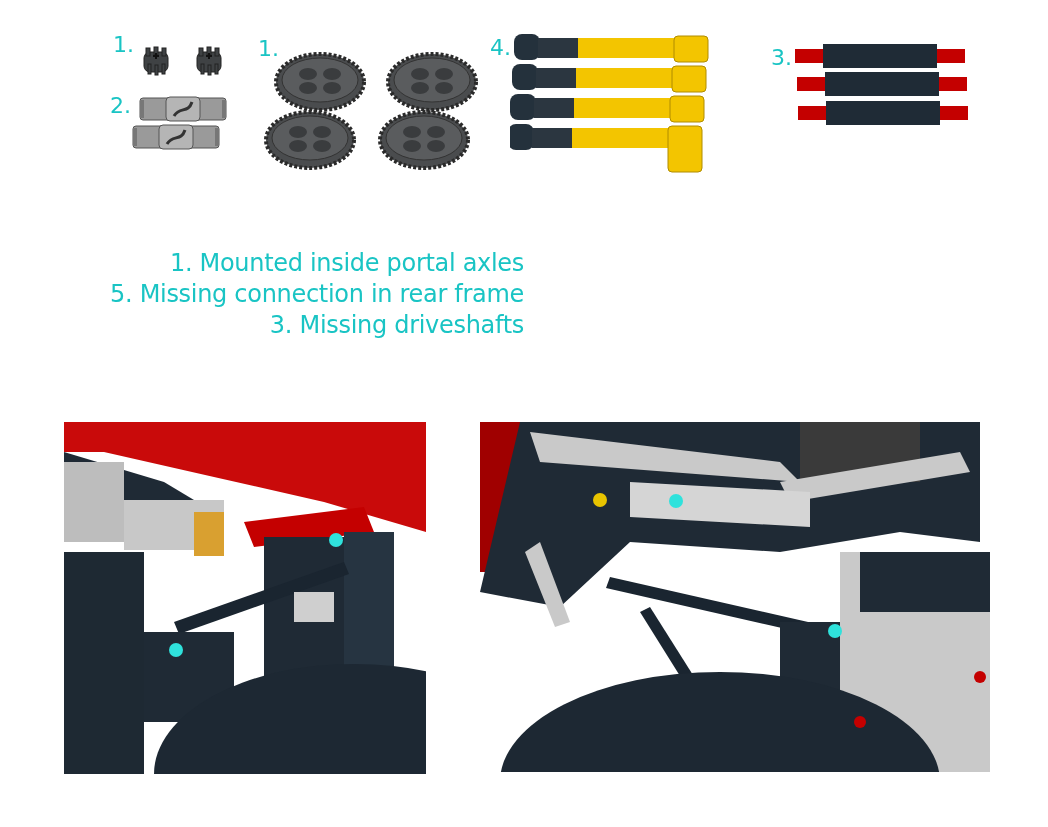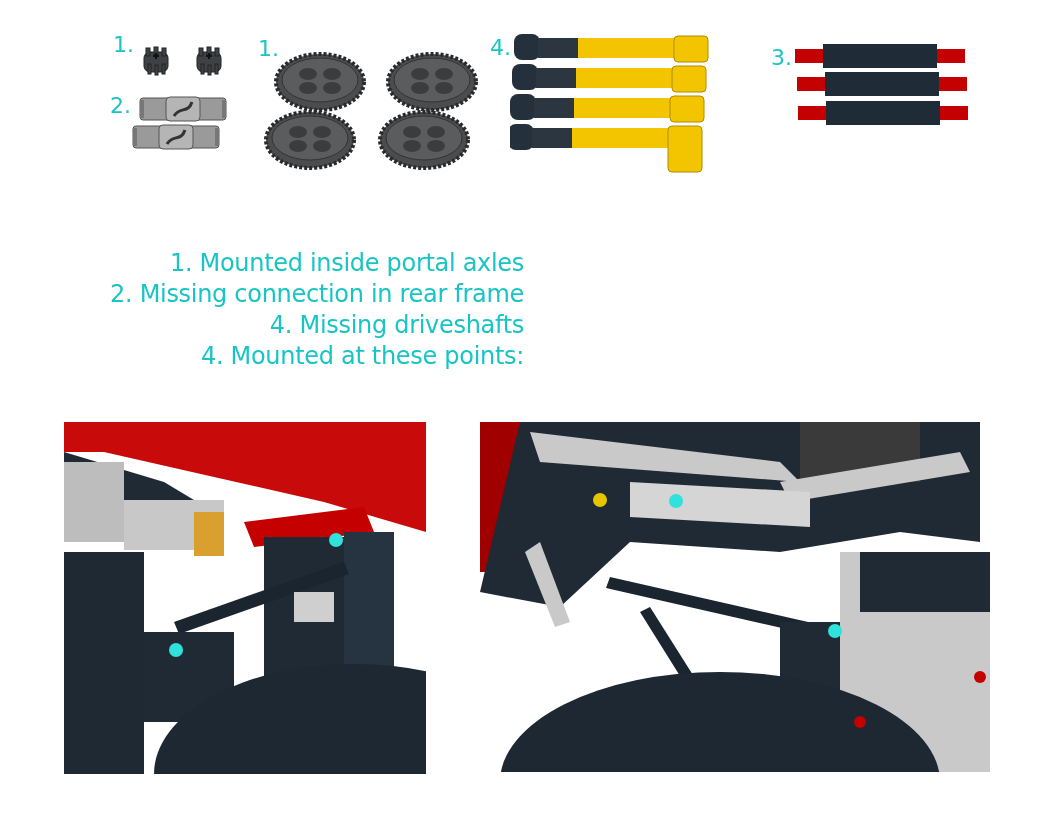--- a/index.html
+++ b/index.html
@@ -132,23 +132,22 @@
     </g>
   <g transform="translate(3,57)">
       <rect x="0" y="5" width="30" height="14" fill="#c40000"></rect>
       <rect x="28" y="0" width="114" height="24" fill="#1f2b36"></rect>
       <rect x="142" y="5" width="28" height="14" fill="#c40000"></rect>
     </g>
 </svg>
 
 <div class="notes">
   <div>1. Mounted inside portal axles</div>
-  <div>2. Missing connection in rear frame</div>
-  <div>4. Missing driveshafts</div>
-  <div>4. Mounted at these points:</div>
+  <div>5. Missing connection in rear frame</div>
+  <div>3. Missing driveshafts</div>
 </div>
 
 <div class="photo" style="left:64px;top:422px;width:362px;height:352px;">
   <svg width="362" height="352" viewBox="0 0 362 352">
     <rect width="362" height="352" fill="#ffffff"></rect>
     <path d="M0 0 H362 V110 L260 80 L150 55 L40 30 L0 30 Z" fill="#c90a0a"></path>
     <path d="M0 30 L100 60 L150 90 L150 120 L0 110 Z" fill="#1f2a35"></path>
     <rect x="0" y="40" width="60" height="80" fill="#bdbdbd"></rect>
     <rect x="60" y="78" width="100" height="50" fill="#c8c8c8"></rect>
     <rect x="130" y="90" width="30" height="44" fill="#d9a030"></rect>

